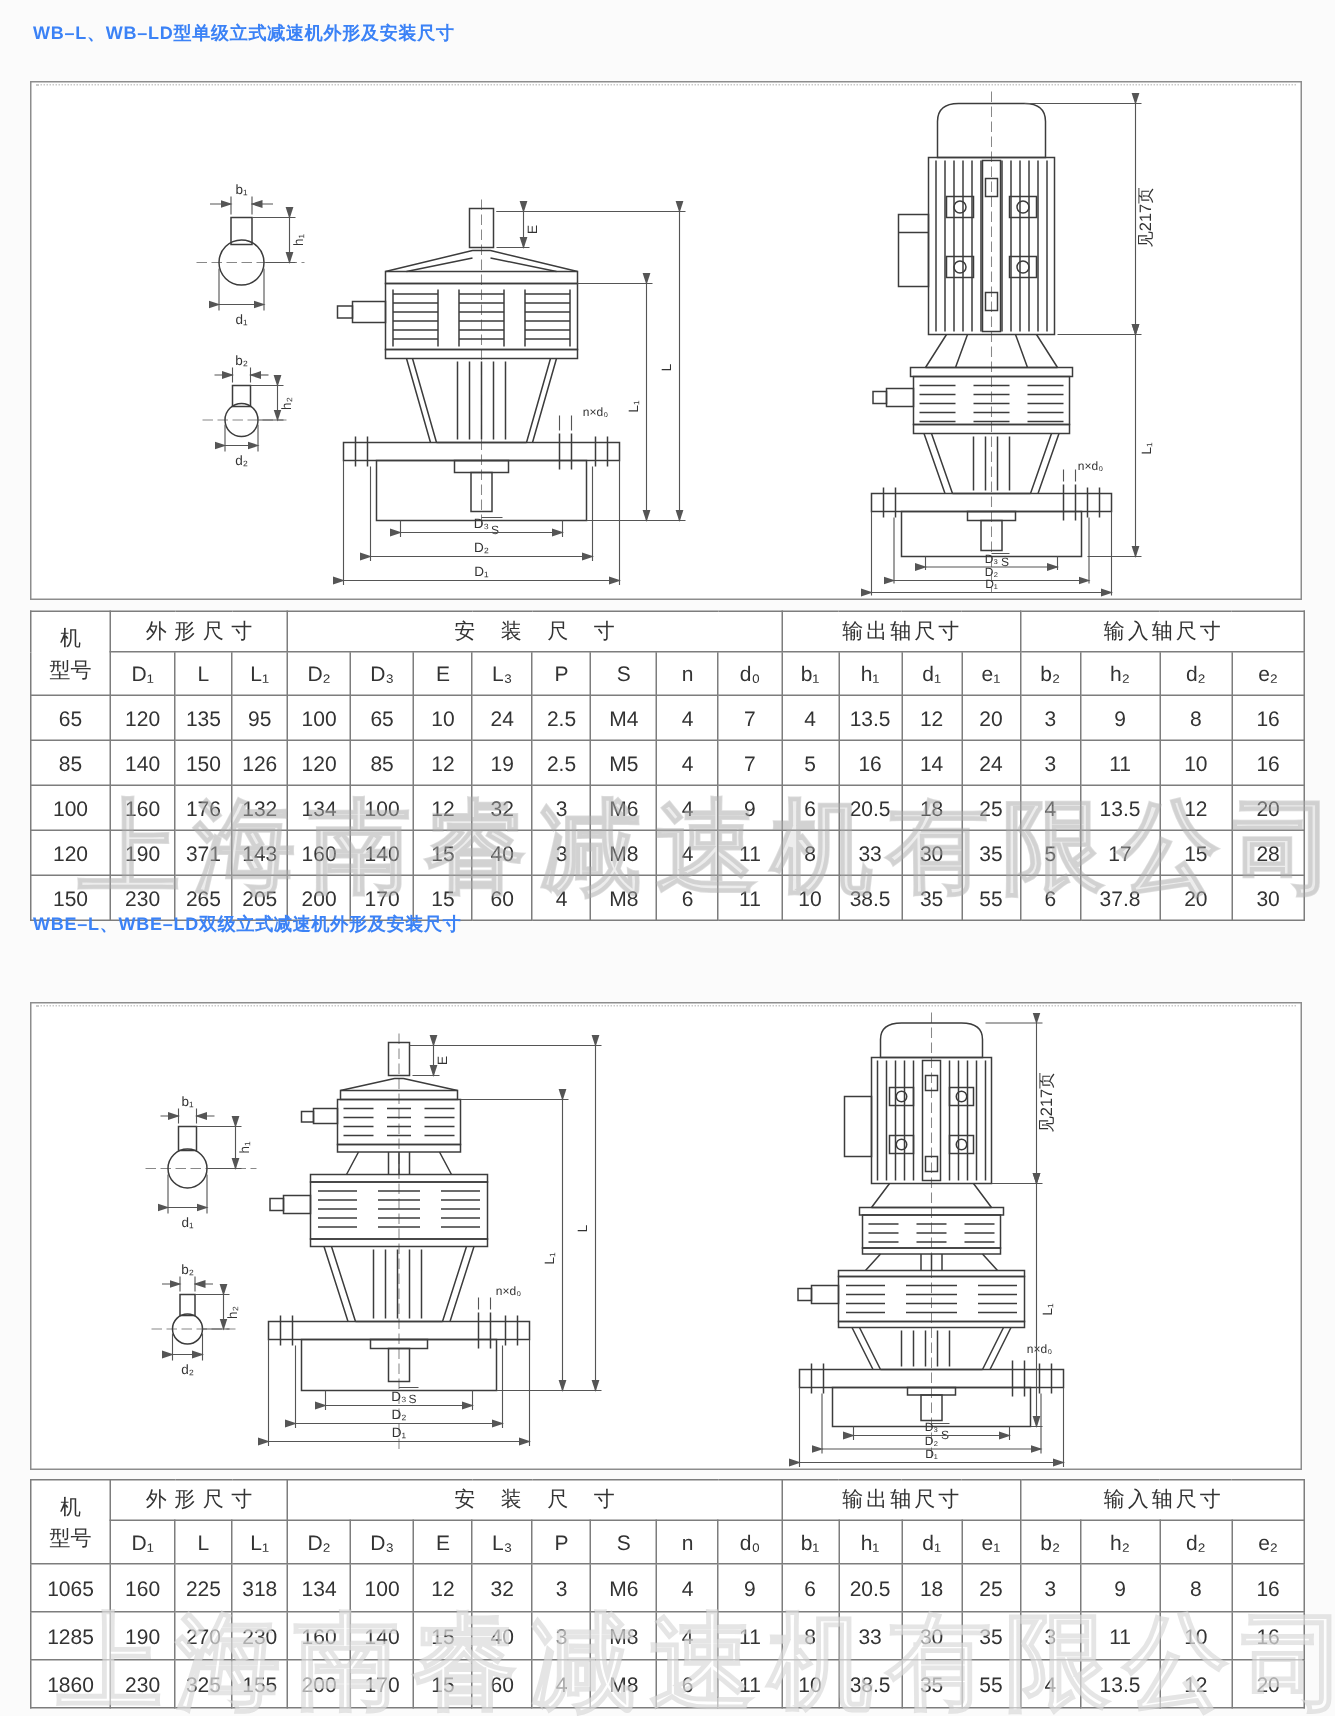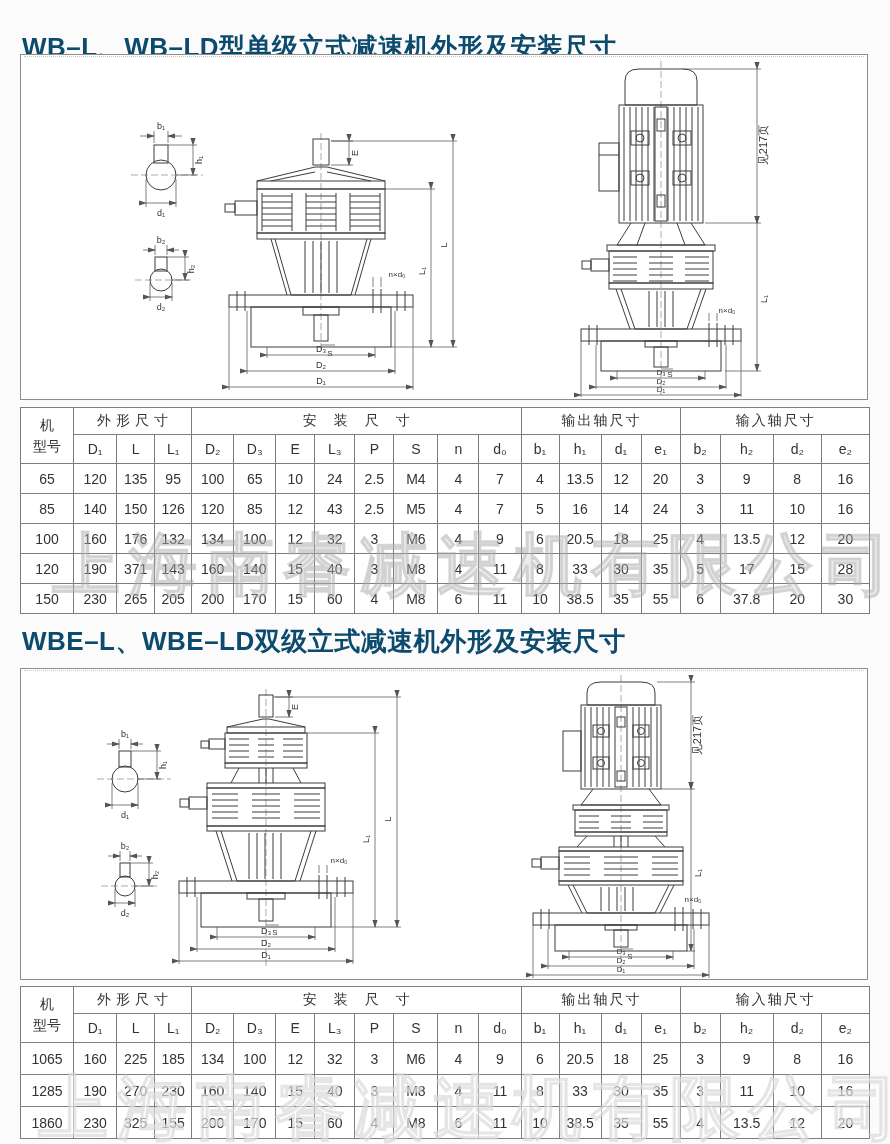--- a/index.html
+++ b/index.html
@@ -3,21 +3,21 @@
 <meta charset="utf-8">
 <style>
   html,body{margin:0;padding:0;}
   body{
     width:890px;height:1144px;position:relative;overflow:hidden;
     background:#fbfbfb;
     font-family:"Liberation Sans","DejaVu Sans",sans-serif;
     color:#2e2e2e;
   }
   .abs{position:absolute;}
-  .title{font-size:26px;font-weight:bold;color:#0c4a6e;letter-spacing:.5px;white-space:nowrap;margin-top:16px;}
+  .title{font-size:12px;font-weight:bold;color:#3b82f6;letter-spacing:.5px;white-space:nowrap;}
   .panel{
     background:#fff;border:1px solid #8d8d8d;box-sizing:border-box;
   }
   .panel::before{
     content:"";position:absolute;left:3px;right:3px;top:1px;
     border-top:1px dotted #c9c9c9;
   }
   table.spec{
     border-collapse:collapse;table-layout:fixed;width:850px;background:#fff;
   }
@@ -278,21 +278,21 @@
         <td>16</td>
       </tr>
       <tr>
         <td>85</td>
         <td>140</td>
         <td>150</td>
         <td>126</td>
         <td>120</td>
         <td>85</td>
         <td>12</td>
-        <td>43</td>
+        <td>19</td>
         <td>2.5</td>
         <td>M5</td>
         <td>4</td>
         <td>7</td>
         <td>5</td>
         <td>16</td>
         <td>14</td>
         <td>24</td>
         <td>3</td>
         <td>11</td>
@@ -568,21 +568,21 @@
       <th>h₂</th>
       <th>d₂</th>
       <th>e₂</th>
     </tr>
   </thead>
   <tbody>
       <tr>
         <td>1065</td>
         <td>160</td>
         <td>225</td>
-        <td>185</td>
+        <td>318</td>
         <td>134</td>
         <td>100</td>
         <td>12</td>
         <td>32</td>
         <td>3</td>
         <td>M6</td>
         <td>4</td>
         <td>9</td>
         <td>6</td>
         <td>20.5</td>

